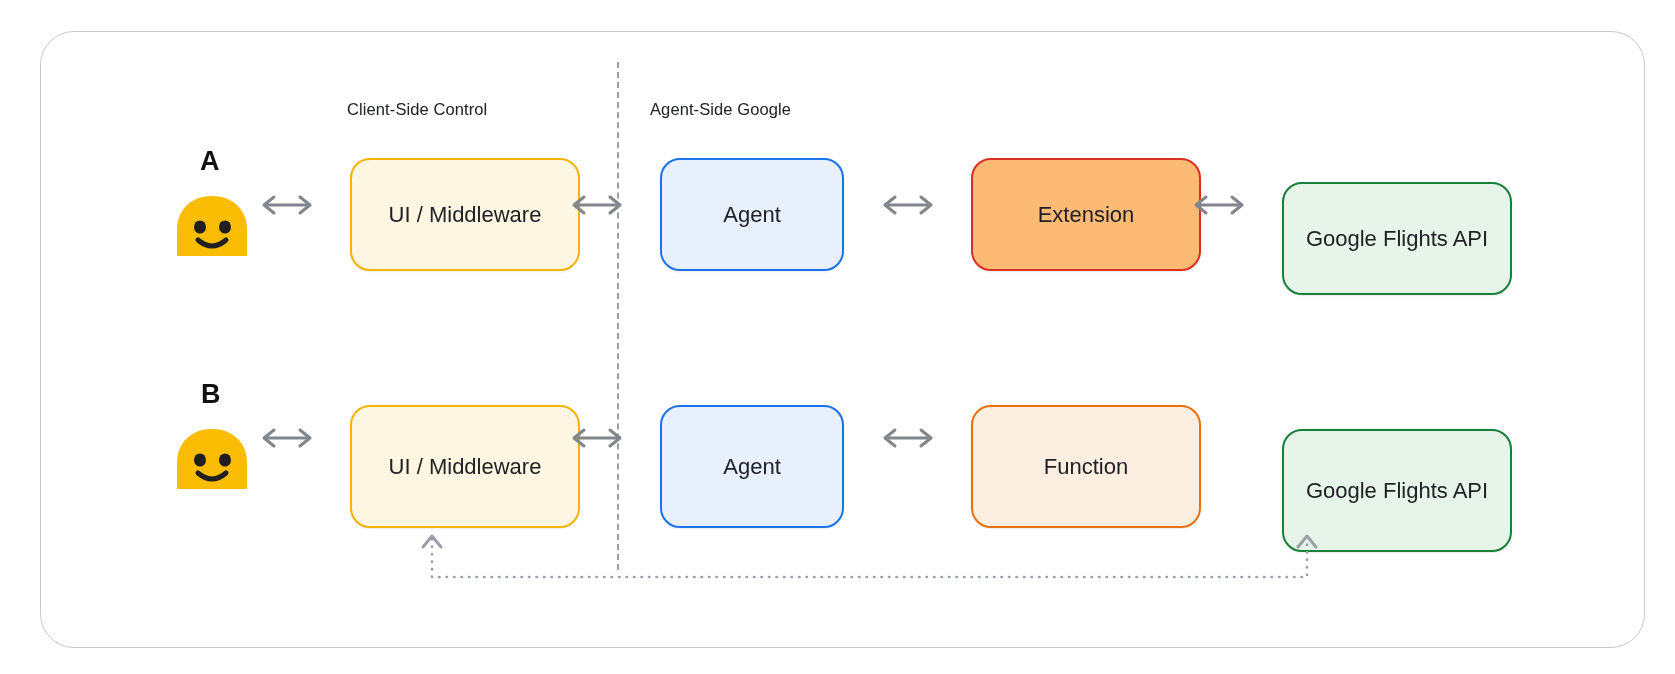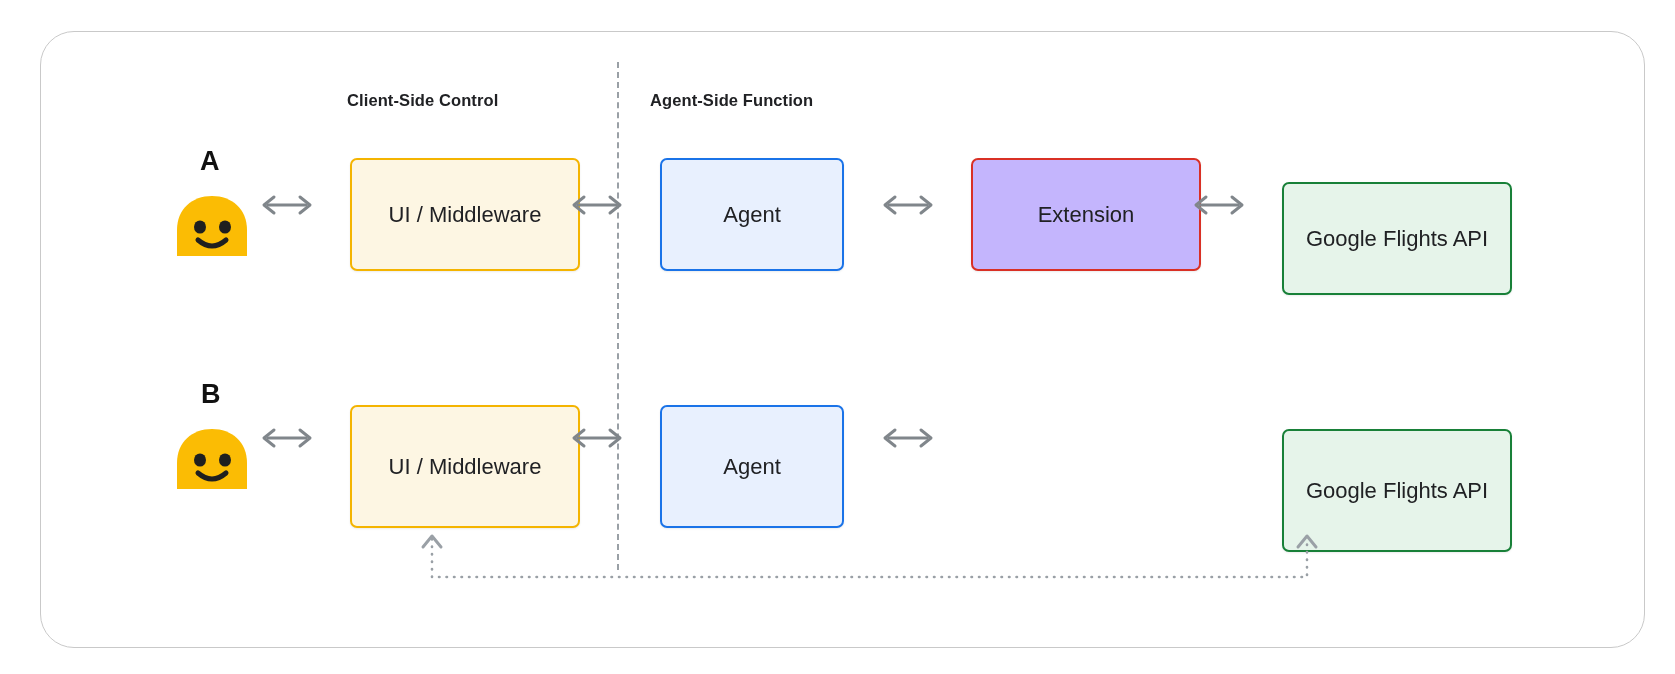--- a/index.html
+++ b/index.html
@@ -41,24 +41,25 @@
     top: 62px;
     width: 0;
     height: 508px;
     border-left: 2px dashed #9aa0a6;
   }
 
   
   .caption {
     position: absolute;
     font-size: 16.5px;
-    font-weight: 700;
+    font-weight: 400;
     color: #202124;
     letter-spacing: 0.1px;
     white-space: nowrap;
+    margin-top: 9px;
   }
   .caption.client { left: 347px; top: 91px; }
   .caption.agent  { left: 650px; top: 91px; }
 
   
   .row-letter {
     position: absolute;
     font-size: 27px;
     font-weight: 700;
     color: #111111;
@@ -74,34 +75,34 @@
     height: 62px;
   }
   .avatar.a { left: 175px; top: 194px; }
   .avatar.b { left: 175px; top: 427px; }
   .avatar svg { display: block; width: 100%; height: 100%; }
 
   
   .node {
     position: absolute;
     box-sizing: border-box;
-    border-radius: 7px;
+    border-radius: 20px;
     display: flex;
     align-items: center;
     justify-content: center;
     text-align: center;
     font-size: 22px;
     color: #202124;
     line-height: 1.18;
     padding: 4px 10px;
     box-shadow: 0 1px 2px rgba(60,64,67,0.10);
   }
   .node.yellow { background: #fdf6e3; border: 2.2px solid #f4b400; }
   .node.blue   { background: #e8f0fe; border: 2.2px solid #1a73e8; }
-  .node.red    { background: #c4b5fd; border: 2.2px solid #d93025; }
+  .node.red    { background: #fdba74; border: 2.2px solid #d93025; }
   .node.orange { background: #fdeee2; border: 2.2px solid #e8710a; }
   .node.green  { background: #e6f4ea; border: 2.2px solid #188038; margin-top: 24px; }
 
   
   .r-a { top: 158px; height: 113px; }
   
   .r-b { top: 405px; height: 123px; }
 
   .c-mid  { left: 350px;  width: 230px; }
   .c-ag   { left: 660px;  width: 184px; }
@@ -129,21 +130,21 @@
 </head>
 <body>
 
 <div id="canvas">
 
   <div class="outer-frame"></div>
 
   <div class="divider"></div>
 
   <div class="caption client">Client-Side Control</div>
-  <div class="caption agent">Agent-Side Function</div>
+  <div class="caption agent">Agent-Side Google</div>
 
   <div class="row-letter a">A</div>
 
   <div class="avatar a">
     <svg viewBox="0 0 74 62">
       <path d="M2 62 L2 36 C2 15 17 2 37 2 C57 2 72 15 72 36 L72 62 Z" fill="#fbbc04"></path>
       <ellipse cx="25" cy="33" rx="6" ry="6.6" fill="#1f1f1f"></ellipse>
       <ellipse cx="50" cy="33" rx="6" ry="6.6" fill="#1f1f1f"></ellipse>
       <path d="M23 46 Q37 58 51 46" stroke="#1f1f1f" stroke-width="5" fill="none" stroke-linecap="round"></path>
     </svg>
@@ -221,20 +222,21 @@
   <div class="node blue r-b c-ag">Agent</div>
 
   <div class="arrow" style="left:879px; top:425px;">
     <svg viewBox="0 0 58 26">
       <line x1="10" y1="13" x2="48" y2="13" stroke="#80868b" stroke-width="3" stroke-linecap="round"></line>
       <polyline points="16,5 6,13 16,21" fill="none" stroke="#80868b" stroke-width="3" stroke-linecap="round" stroke-linejoin="round"></polyline>
       <polyline points="42,5 52,13 42,21" fill="none" stroke="#80868b" stroke-width="3" stroke-linecap="round" stroke-linejoin="round"></polyline>
     </svg>
   </div>
 
+  <div class="node orange r-b c-tool">Function</div>
 
   <div class="node green r-b c-api">Google Flights API</div>
 
   <div class="callback">
     <svg viewBox="0 0 920 68">
       <path d="M22 14 L22 52 L897 52 L897 14" fill="none" stroke="#9aa0a6" stroke-width="2.6" stroke-linecap="round" stroke-dasharray="0.5 7"></path>
       <polyline points="13,22 22,11 31,22" fill="none" stroke="#9aa0a6" stroke-width="3" stroke-linecap="round" stroke-linejoin="round"></polyline>
       <polyline points="888,22 897,11 906,22" fill="none" stroke="#9aa0a6" stroke-width="3" stroke-linecap="round" stroke-linejoin="round"></polyline>
     </svg>
   </div>

